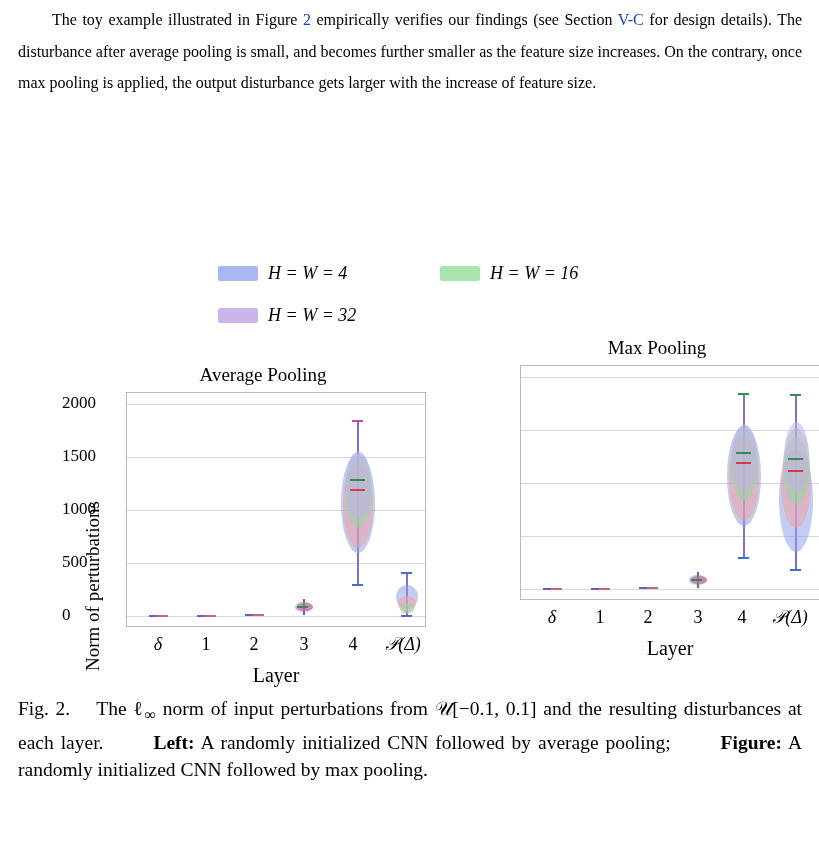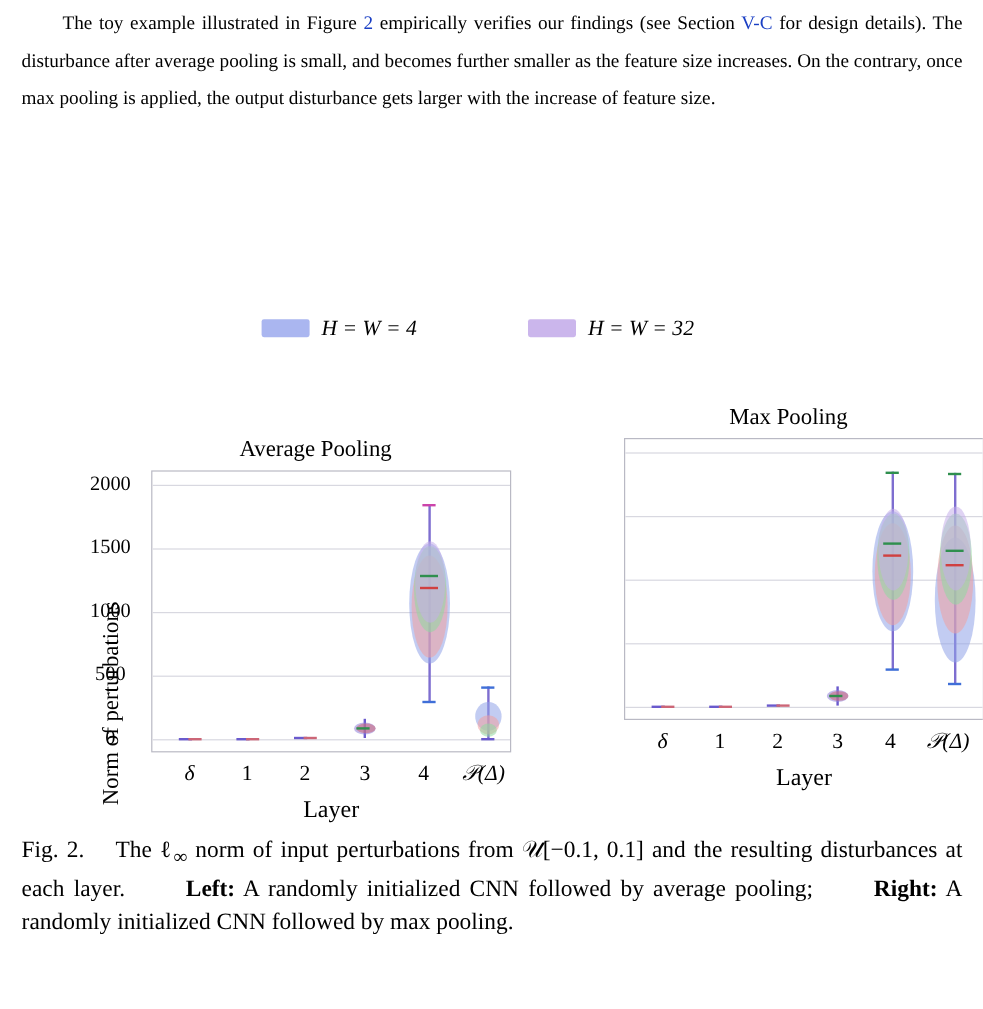--- a/index.html
+++ b/index.html
@@ -120,21 +120,21 @@
   .gridline {
     position: absolute;
     left: 0;
     width: 100%;
     height: 1px;
     background: #d8d8e0;
   }
   .ytick-label {
     position: absolute;
     right: 306px;
-    text-align: center;
+    text-align: left;
     width: 60px;
     font-size: 17px;
     transform: translateY(-50%);
   }
   .xtick-label {
     position: absolute;
     top: 270px;
     text-align: center;
     font-size: 18px;
     transform: translateX(-50%);
@@ -190,20 +190,24 @@
   <div class="para">
     <span class="indent"></span><span>The toy example illustrated in Figure </span><span class="ref-link">2</span><span> empirically verifies our findings (see Section </span><span class="ref-link">V-C</span><span> for design details). The disturbance after average pooling is small, and becomes further smaller as the feature size increases. On the contrary, once max pooling is applied, the output disturbance gets larger with the increase of feature size.</span>
   </div>
 
   <div class="figure">
 
     <div class="legend">
       <div class="legend-item">
         <span class="legend-swatch" style="background:#aab6f0"></span>
         <span class="legend-label">H = W = 4</span>
+      </div>
+      <div class="legend-item">
+        <span class="legend-swatch" style="background:#a8e3b0"></span>
+        <span class="legend-label">H = W = 16</span>
       </div>
       <div class="legend-item">
         <span class="legend-swatch" style="background:#cbb6ec"></span>
         <span class="legend-label">H = W = 32</span>
       </div>
     </div>
 
     <div class="ylabel">Norm of perturbations</div>
 
     <div class="panel left">
@@ -313,16 +317,16 @@
       <div class="xtick-label upright" style="left:156px">2</div>
       <div class="xtick-label upright" style="left:206px">3</div>
       <div class="xtick-label upright" style="left:250px">4</div>
       <div class="xtick-label" style="left:298px">𝒫(Δ)</div>
 
       <div class="xlabel">Layer</div>
     </div>
   </div>
 
   <div class="caption">
-    <span>Fig. 2.</span><span class="cap-gap"></span><span>The ℓ</span><sub>∞</sub><span> norm of input perturbations from 𝒰[−0.1, 0.1] and the resulting disturbances at each layer. </span><b>Left:</b><span> A randomly initialized CNN followed by average pooling; </span><b>Right:</b><span> A randomly initialized CNN followed by max pooling.</span>
+    <span>Fig. 2.</span><span class="cap-gap"></span><span>The ℓ</span><sub>∞</sub><span> norm of input perturbations from 𝒰[−0.1, 0.1] and the resulting disturbances at each layer. </span><b>Left:</b><span> A randomly initialized CNN followed by average pooling; </span><b>Figure:</b><span> A randomly initialized CNN followed by max pooling.</span>
   </div>
 
 </div>
 
 </body></html>

